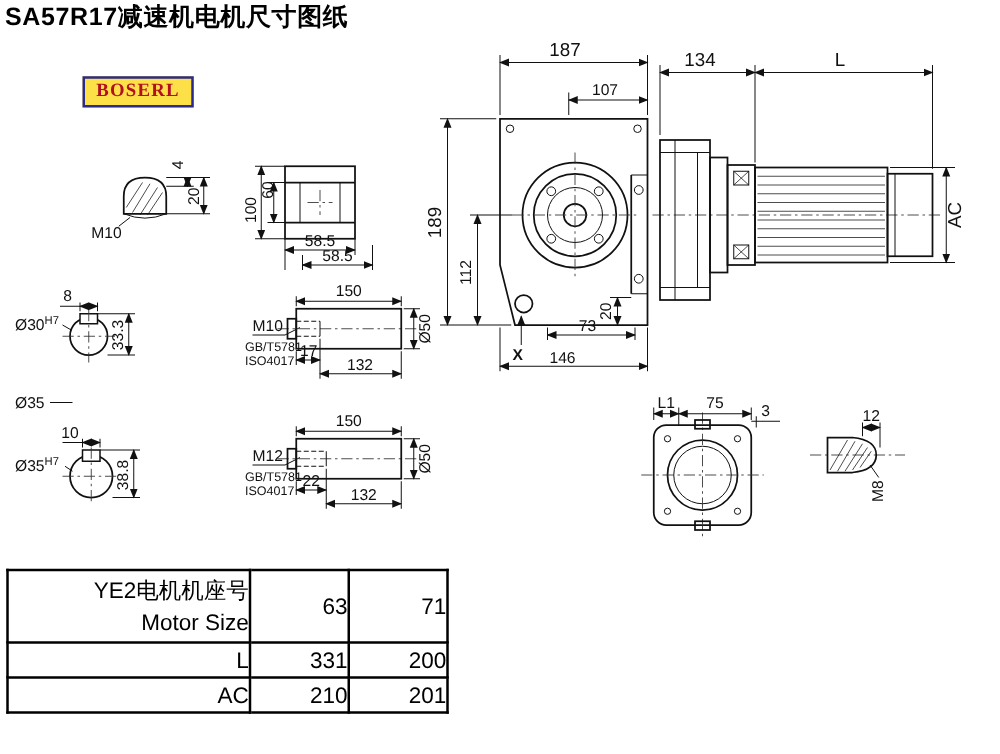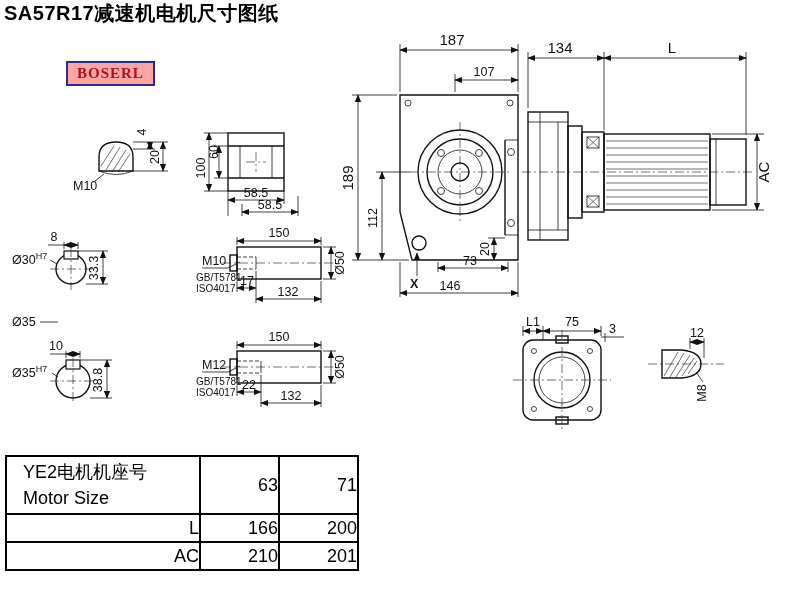--- a/index.html
+++ b/index.html
@@ -4,42 +4,42 @@
 <style>
   * { margin:0; padding:0; box-sizing:border-box; }
   html,body { background:#ffffff; }
   body { width:800px; height:603px; overflow:hidden; font-family:"Liberation Sans",sans-serif; }
   .canvas { position:relative; width:800px; height:603px; background:#fff; }
 
   .title { position:absolute; left:4px; top:0px; font-size:20px; font-weight:bold; color:#000;
            font-family:"Liberation Sans",sans-serif; letter-spacing:0.5px; }
   .logo  { position:absolute; left:66px; top:61px; border:2px solid #2a2a8f; color:#b01020;
            font-weight:bold; font-size:15px; padding:2px 9px; letter-spacing:1px;
-           font-family:"Liberation Serif",serif; background:#fca5a5; }
+           font-family:"Liberation Serif",serif; background:#fde047; }
 
   svg.drawing { position:absolute; left:0; top:0; }
   svg text { font-family:"Liberation Sans",sans-serif; fill:#111; }
   .d  { font-size:12.5px; }
   .dl { font-size:15px; }
   .ds { font-size:10px; }
   .ol { fill:none; stroke:#111; stroke-width:1.4; }
   .tl { fill:none; stroke:#111; stroke-width:0.8; }
   .hl { fill:none; stroke:#111; stroke-width:0.6; }
   .cl { fill:none; stroke:#333; stroke-width:0.7; stroke-dasharray:9 3 2 3; }
   .dsh{ fill:none; stroke:#111; stroke-width:0.8; stroke-dasharray:4 2; }
   .dim{ fill:none; stroke:#111; stroke-width:0.8; marker-start:url(#arrS); marker-end:url(#arrE); }
   .wfill { fill:#fff; stroke:#111; stroke-width:1.2; }
 
   .spec-table { position:absolute; left:5px; top:455px; border-collapse:collapse; background:#fff; }
   .spec-table td { border:2px solid #000; font-size:18px; color:#000; text-align:right; vertical-align:middle; }
   .spec-table td.c1 { width:194px; }
   .spec-table td.c2, .spec-table td.c3 { width:79px; }
   .spec-table tr { height:28px; }
   .spec-table tr.hdr { height:58px; }
-  .spec-table td.hd { text-align:left; padding-left:16px; }
+  .spec-table td.hd { text-align:right; padding-left:16px; }
   .spec-table td.hd div { line-height:26px; font-size:18px; }
 </style>
 </head>
 <body>
 
 <div class="canvas">
 
   <div class="title">SA57R17减速机电机尺寸图纸</div>
   <div class="logo">BOSERL</div>
 
@@ -332,21 +332,21 @@
       <tr class="hdr">
         <td class="c1 hd">
           <div>YE2电机机座号</div>
           <div>Motor Size</div>
         </td>
         <td class="c2">63</td>
         <td class="c3">71</td>
       </tr>
       <tr>
         <td class="c1">L</td>
-        <td class="c2">166</td>
+        <td class="c2">331</td>
         <td class="c3">200</td>
       </tr>
       <tr>
         <td class="c1">AC</td>
         <td class="c2">210</td>
         <td class="c3">201</td>
       </tr>
     </tbody>
   </table>
 

